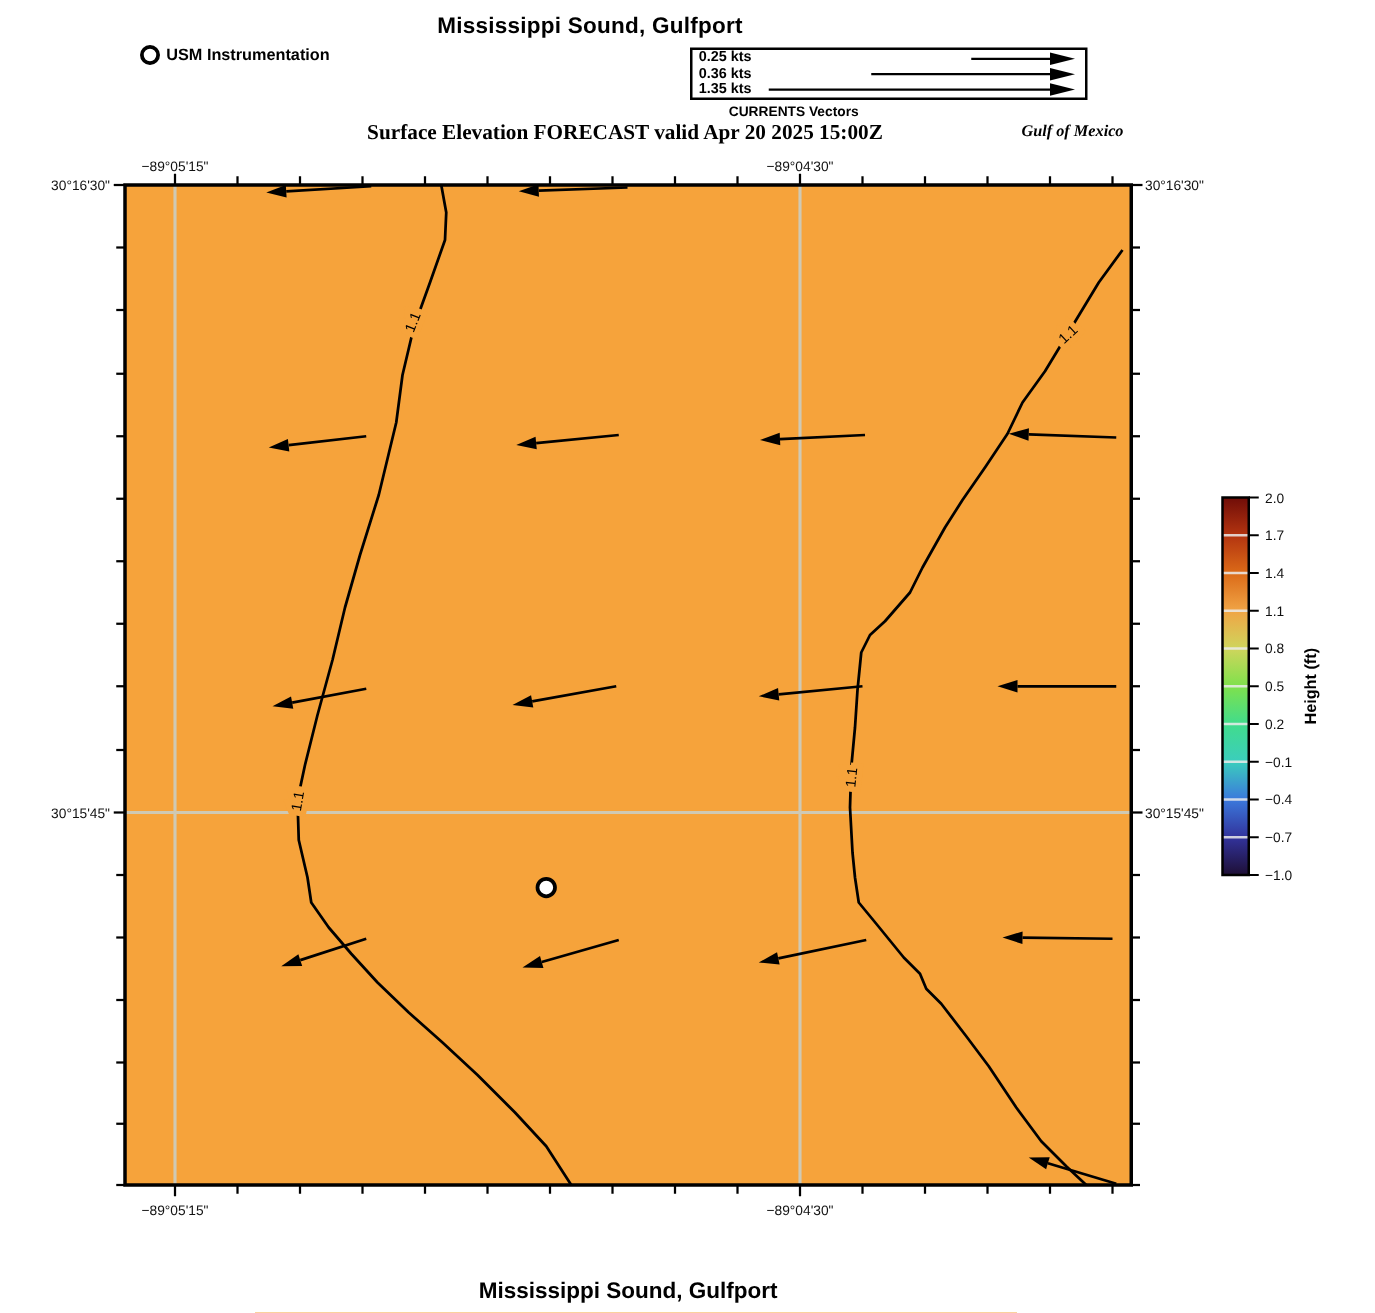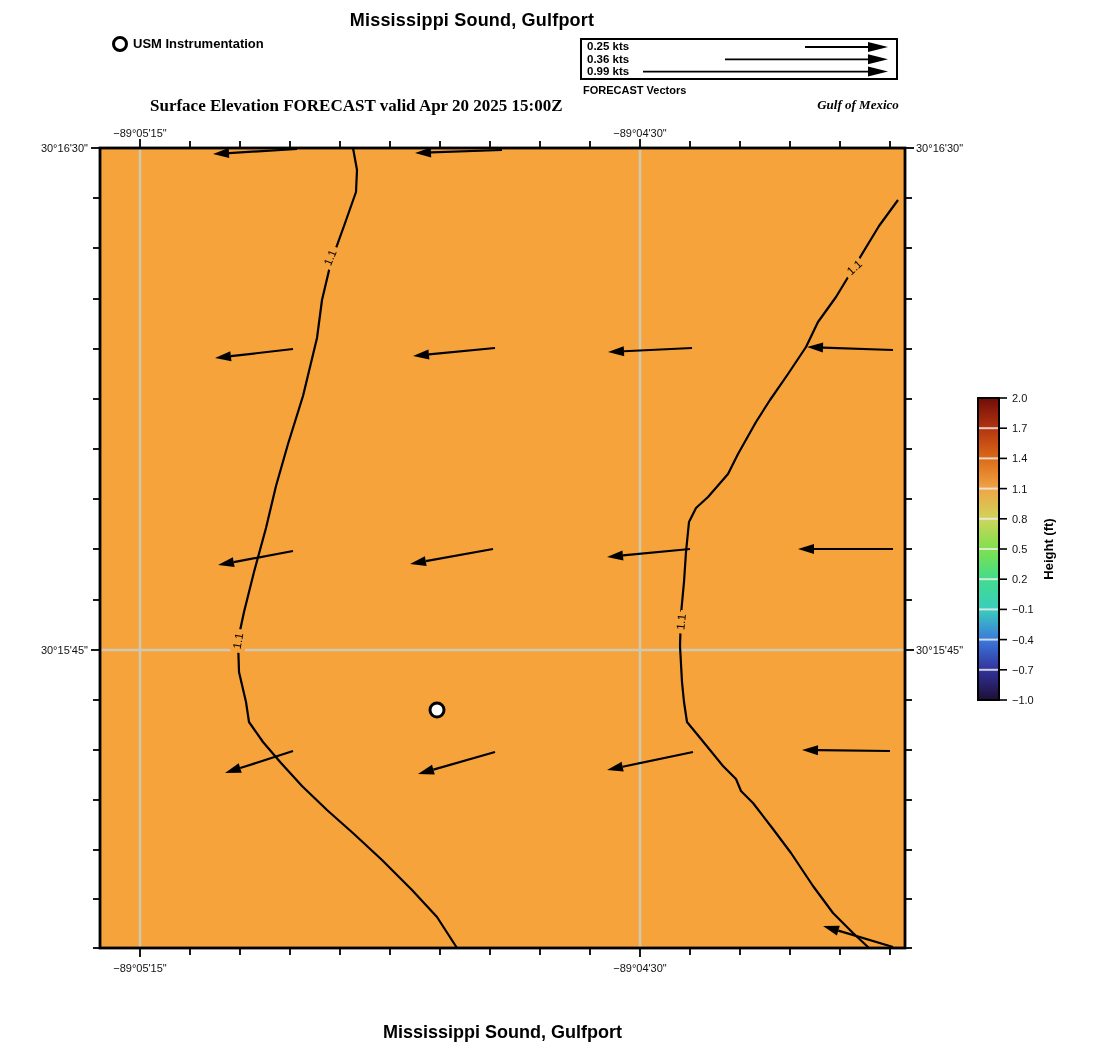--- a/index.html
+++ b/index.html
@@ -17,28 +17,28 @@
     left:100px;top:1022px;width:805px;text-align:center;
     font-size:18px;font-weight:bold;
   }
   .usm-legend{left:112px;top:36px;display:flex;align-items:flex-start;gap:5px;}
   .usm-circle{
     width:10px;height:10px;border-radius:50%;
     background:#ffffff;border:3px solid #000;display:inline-block;
   }
   .usm-label{font-size:13px;font-weight:bold;}
   .vector-legend-box{
-    left:580px;top:38px;width:314px;height:38px;
+    left:552px;top:38px;width:314px;height:38px;
     border:2.5px solid #000;background:#fff;
   }
   .vl-row{font-size:11.5px;font-weight:bold;line-height:12.6px;padding-left:5px;padding-top:0px;}
   .vl-arrows{position:absolute;left:0;top:0;width:313px;height:37px;}
   .currents-caption{left:583px;top:84px;font-size:11px;font-weight:bold;}
   .subtitle{
-    left:150px;top:96px;width:700px;
+    left:150px;top:96px;width:700px;text-align:center;
     font-family:"Liberation Serif", serif;font-size:17px;font-weight:bold;
   }
   .gulf-label{
     left:808px;top:97px;width:100px;text-align:center;
     font-family:"Liberation Serif", serif;font-size:13px;font-weight:bold;font-style:italic;
   }
   #map-svg{position:absolute;left:0;top:0;}
   .axis-text{font-family:"Liberation Sans", sans-serif;font-size:11px;fill:#111;}
   .cb-text{font-family:"Liberation Sans", sans-serif;font-size:11px;fill:#111;}
   .cb-label{font-family:"Liberation Sans", sans-serif;font-size:13px;font-weight:bold;fill:#000;}
@@ -50,32 +50,32 @@
 <div class="abs title-top">Mississippi Sound, Gulfport</div>
 
 <div class="abs usm-legend">
   <span class="usm-circle"></span>
   <span class="usm-label">USM Instrumentation</span>
 </div>
 
 <div class="abs vector-legend-box">
   <div class="vl-row">0.25 kts</div>
   <div class="vl-row">0.36 kts</div>
-  <div class="vl-row">0.99 kts</div>
+  <div class="vl-row">1.35 kts</div>
   <svg class="vl-arrows" id="legend-arrows">
       <line x1="223" y1="7" x2="288" y2="7" stroke="#000" stroke-width="1.8"></line>
       <polygon points="306,7 286,2 286,12" fill="#000"></polygon>
       <line x1="143" y1="19.3" x2="288" y2="19.3" stroke="#000" stroke-width="1.8"></line>
       <polygon points="306,19.3 286,14.3 286,24.3" fill="#000"></polygon>
       <line x1="61" y1="31.6" x2="288" y2="31.6" stroke="#000" stroke-width="1.8"></line>
       <polygon points="306,31.6 286,26.6 286,36.6" fill="#000"></polygon>
     </svg>
 </div>
 
-<div class="abs currents-caption">FORECAST Vectors</div>
+<div class="abs currents-caption">CURRENTS Vectors</div>
 
 <div class="abs subtitle">Surface Elevation FORECAST valid Apr 20 2025 15:00Z</div>
 
 <div class="abs gulf-label">Gulf of Mexico</div>
 
 <svg id="map-svg" width="1100" height="1050" viewBox="0 0 1100 1050">
   <defs>
     <linearGradient id="cbgrad" x1="0" y1="0" x2="0" y2="1">
         <stop offset="0%" stop-color="#700D08"></stop>
         <stop offset="10%" stop-color="#B33410"></stop>

